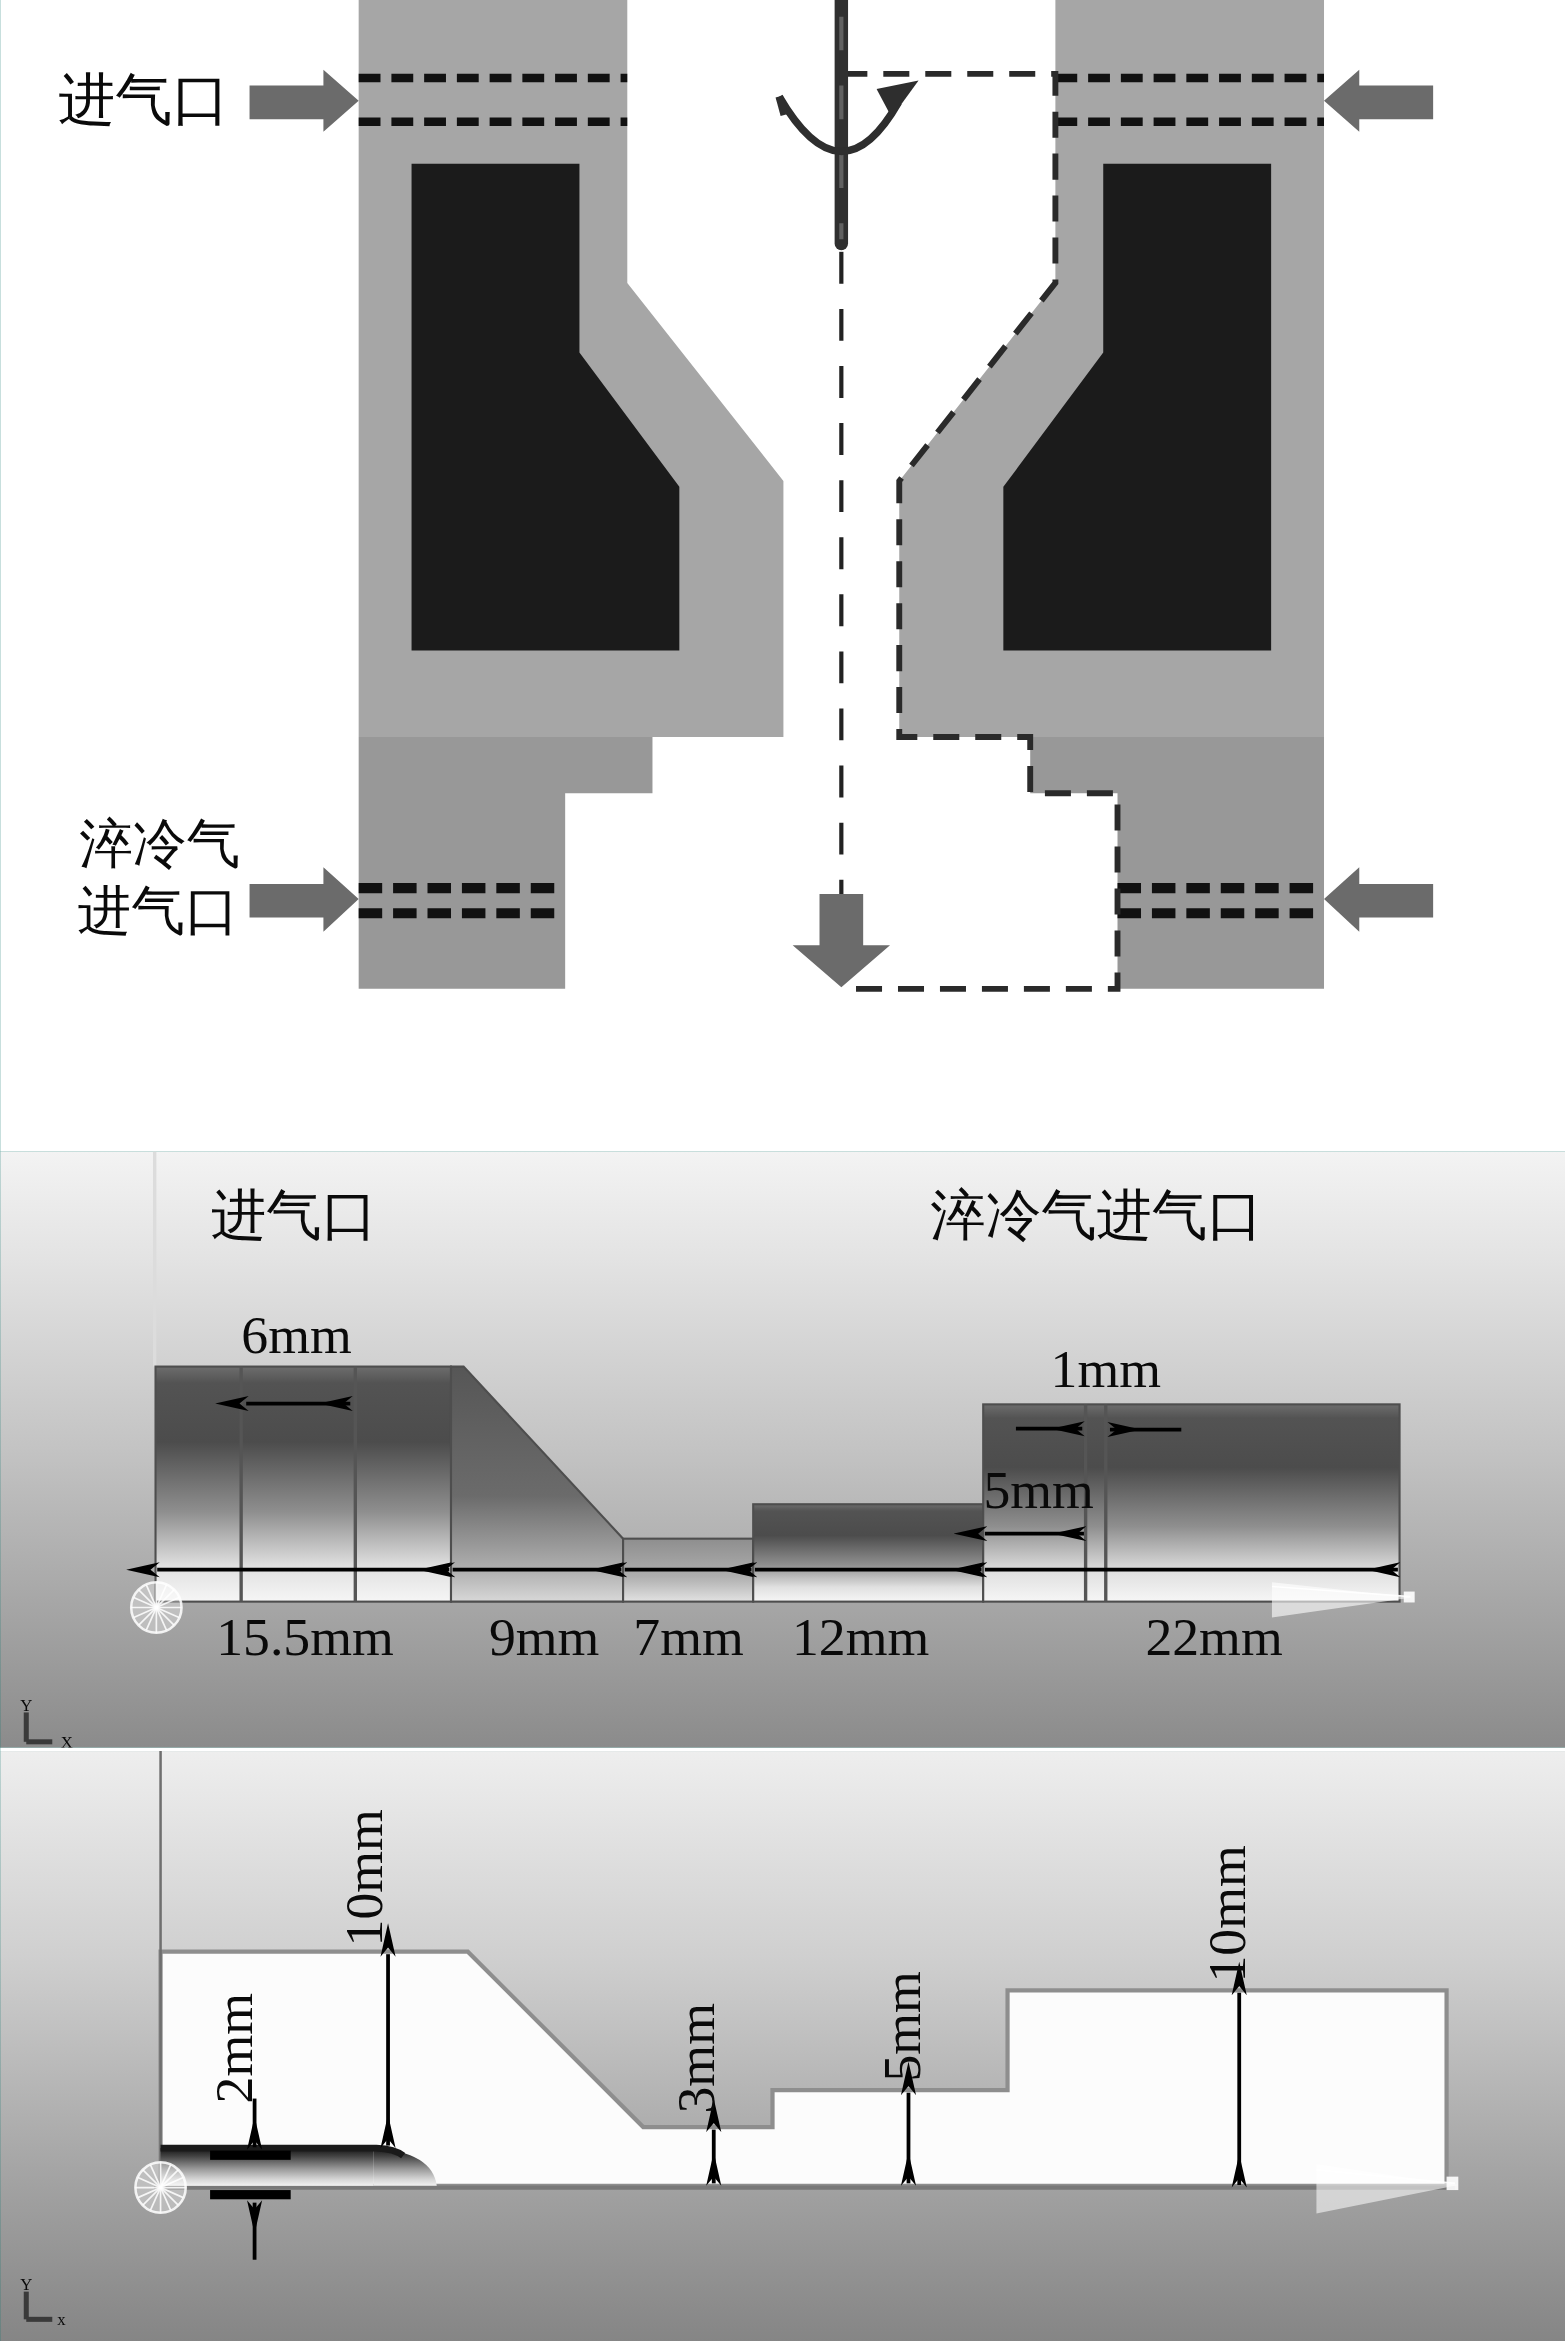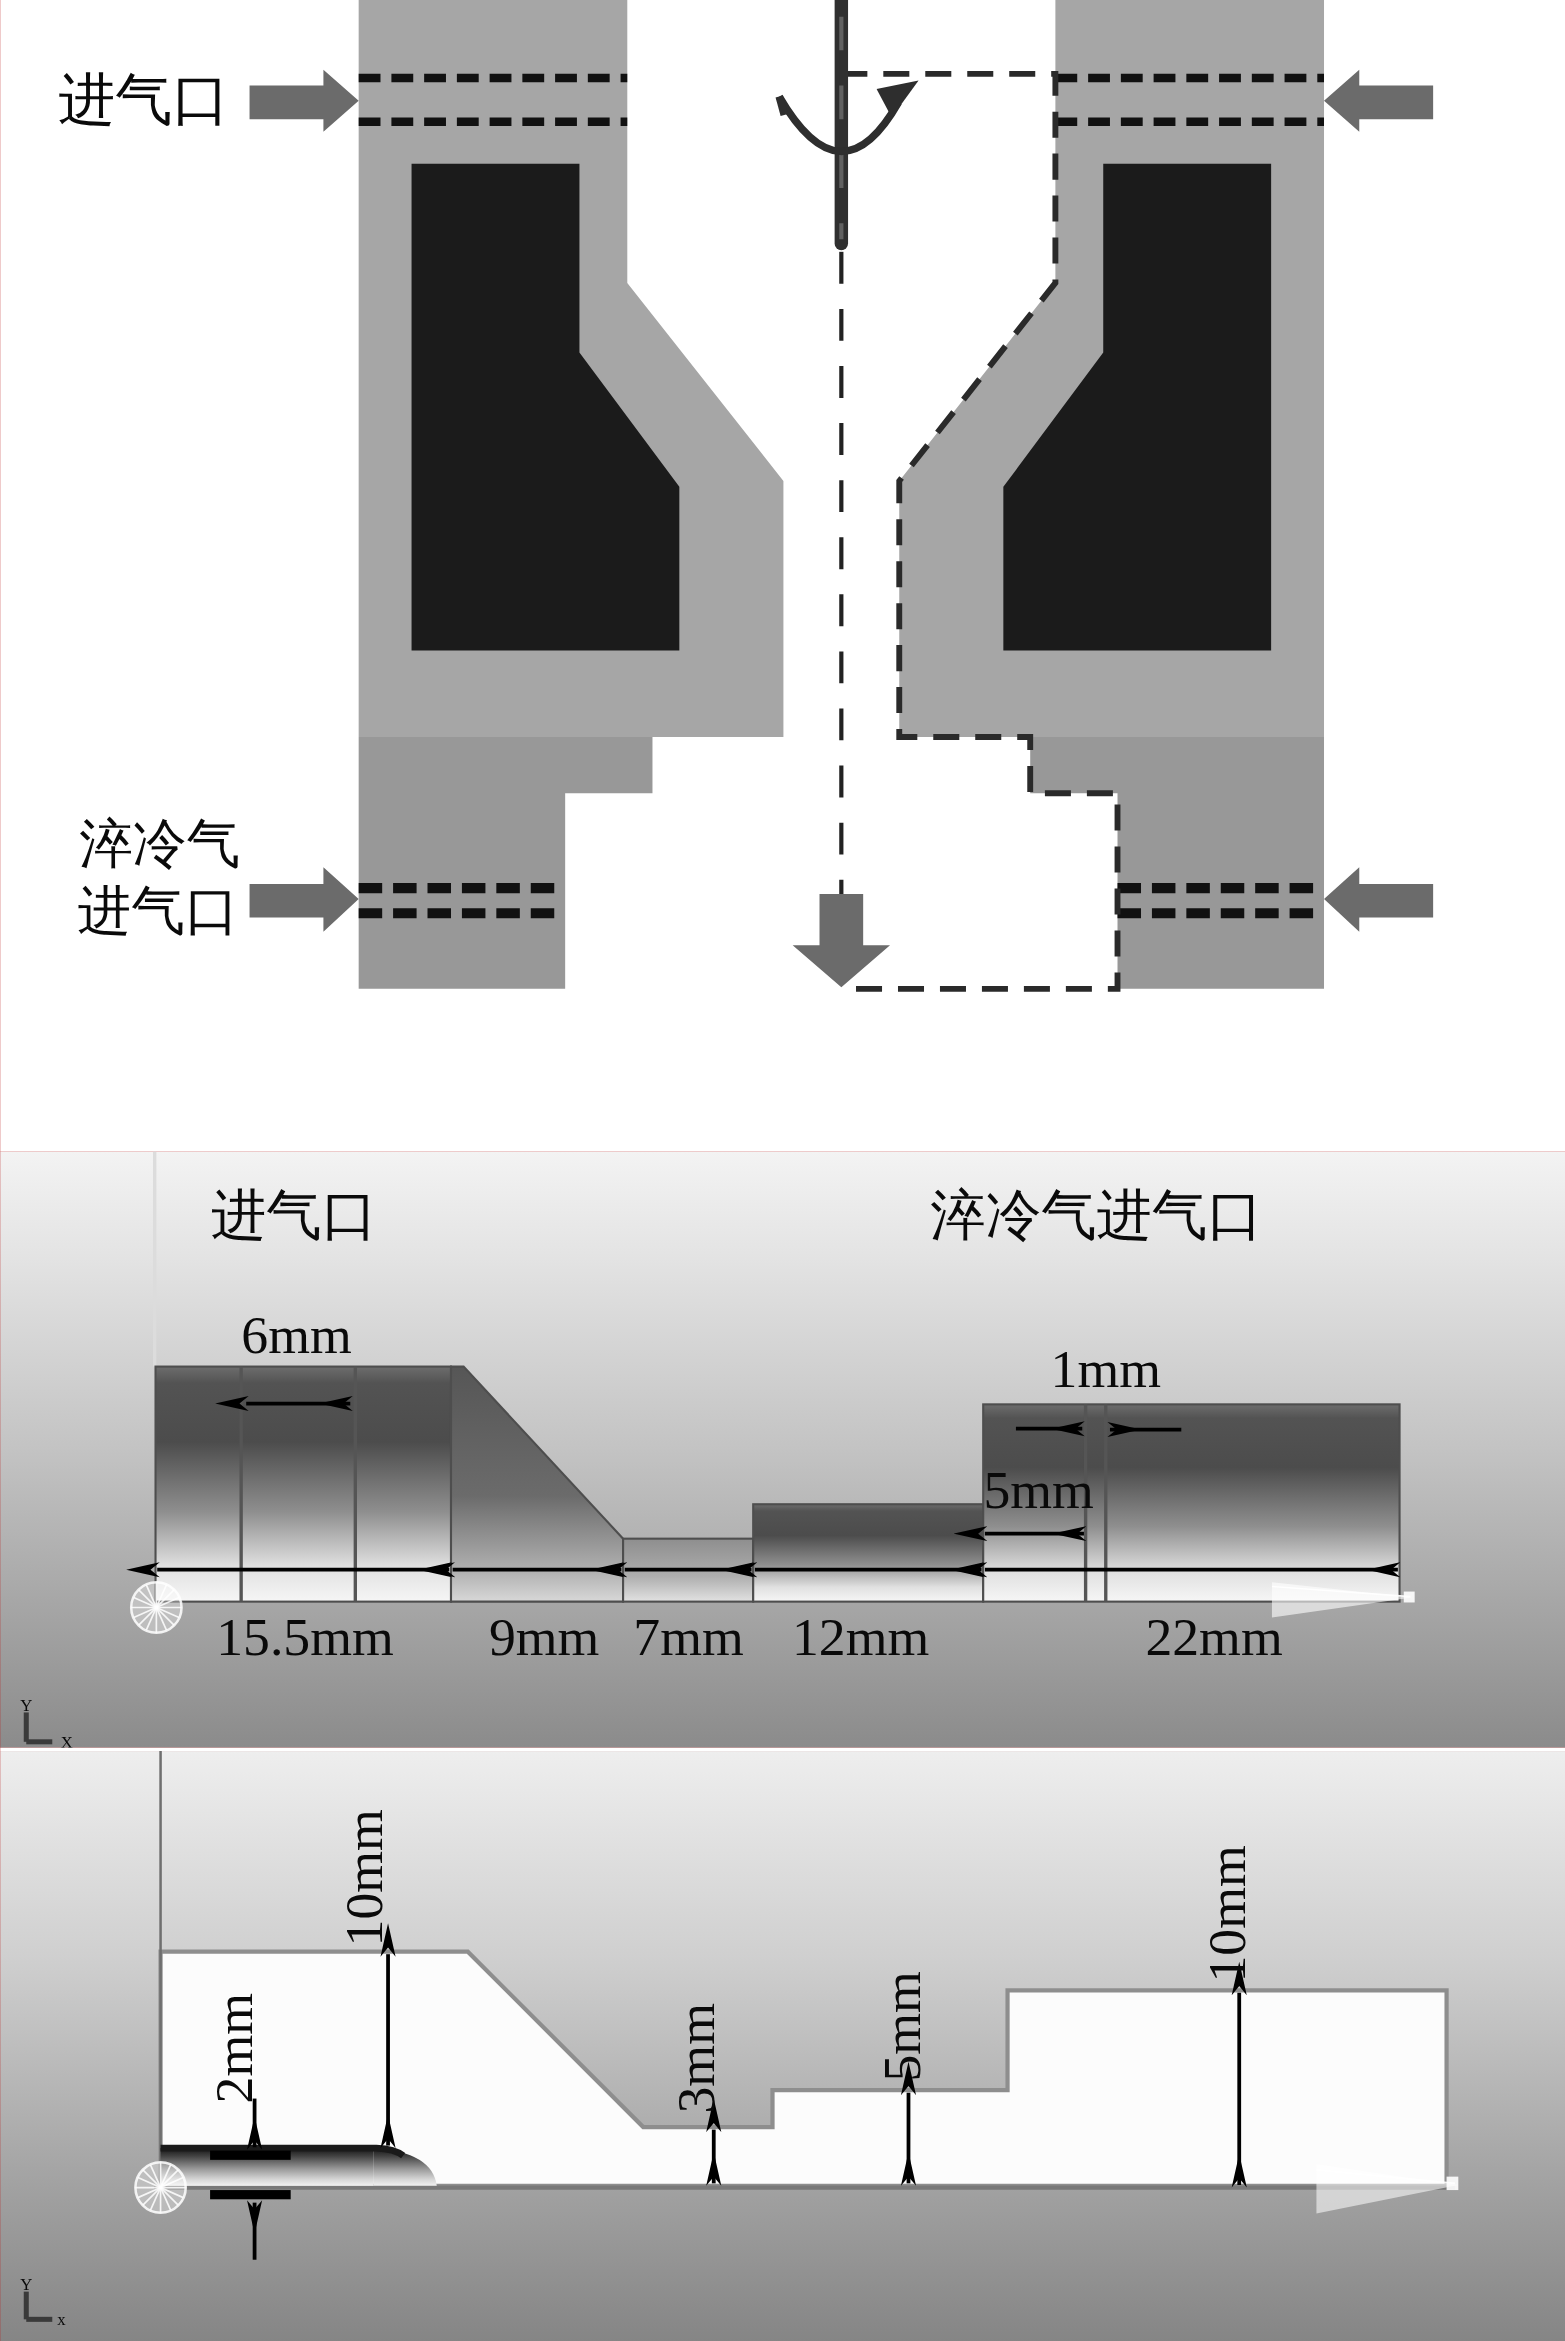--- a/index.html
+++ b/index.html
@@ -1,16 +1,16 @@
 <!DOCTYPE html>
 <html style="font-size:13.4px"><head>
 <meta charset="utf-8">
 <style>
   html,body{margin:0;padding:0;background:#ffffff;}
-  .page{position:relative;width:1566px;height:2342px;background:#b91c1c;overflow:hidden;}
+  .page{position:relative;width:1566px;height:2342px;background:#0f766e;overflow:hidden;}
   svg{display:block}
   text{font-family:"Liberation Serif","DejaVu Serif",serif;fill:#0a0a0a;}
   .cn{font-family:"Liberation Serif","DejaVu Serif",serif;}
 </style>
 </head>
 <body>
 
 <div class="page">
 <svg width="1566" height="2342" viewBox="0 0 1865 2790">
   <defs>

